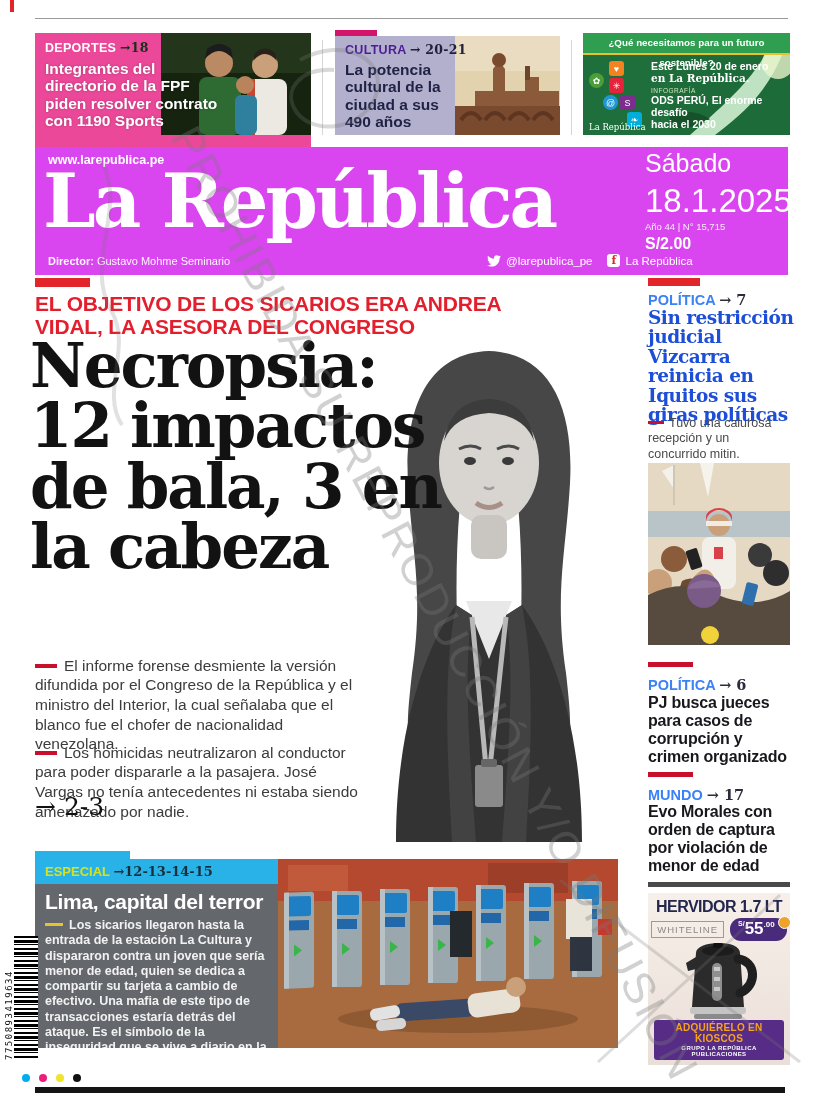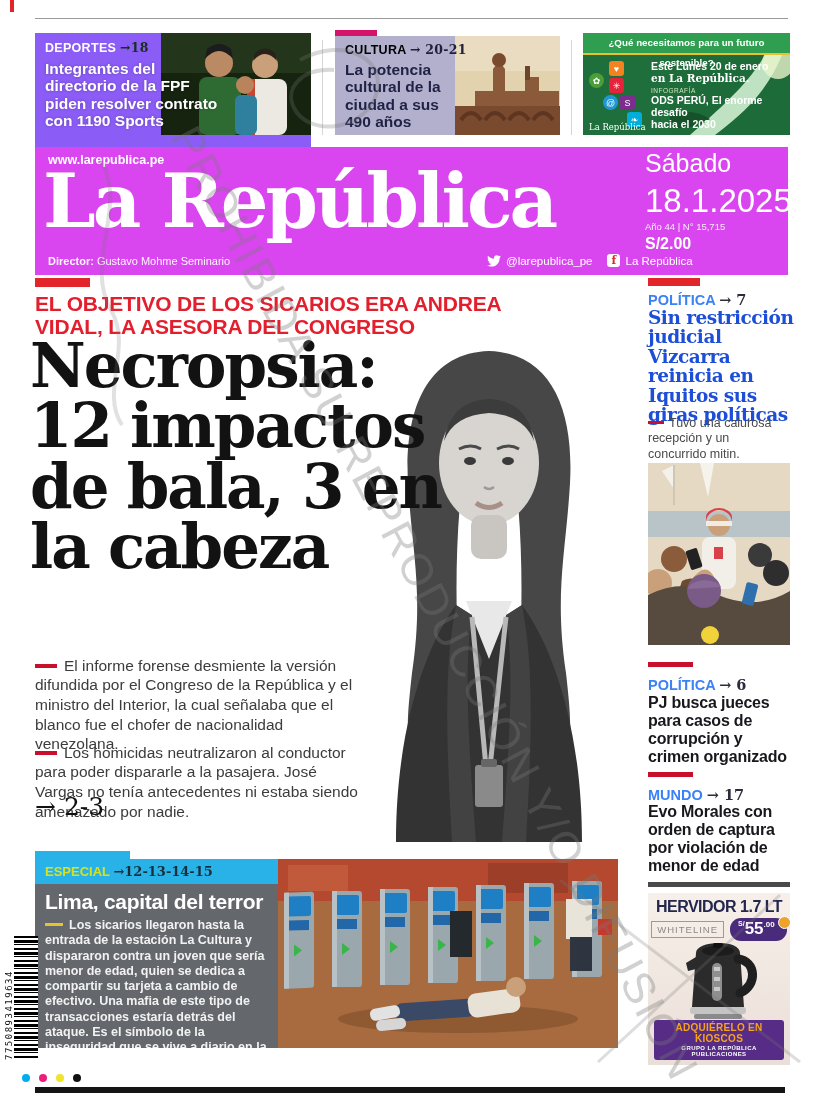--- a/index.html
+++ b/index.html
@@ -6,35 +6,35 @@
   .page{position:relative;width:823px;height:1115px;margin:0 auto;background:#fff;overflow:hidden;
         font-family:"Liberation Sans","DejaVu Sans",sans-serif;}
   .abs{position:absolute;}
   .pre{white-space:pre-line;}
 
   
   .top-rule{left:35px;top:18px;width:753px;height:1px;background:#9a9a9a;}
   .corner-mark{left:10px;top:0;width:4px;height:12px;background:#e2242b;}
 
   
-  .teaser-dep{left:35px;top:33px;width:276px;height:124px;background:#8b5cf6;overflow:hidden;}
+  .teaser-dep{left:35px;top:33px;width:276px;height:124px;background:#ec4899;overflow:hidden;}
   .teaser-dep .txt{position:absolute;left:10px;top:7px;z-index:2;}
   .sec-line{font-weight:bold;font-size:12.5px;letter-spacing:.3px;}
   .sec-line .ref{font-family:"DejaVu Serif",serif;font-weight:bold;}
   .teaser-dep .sec{color:#fff;}
   .teaser-dep .ref{color:#16301c;}
   .teaser-dep .hl{margin-top:5px;color:#fff;font-weight:bold;font-size:15.5px;line-height:1.12;text-shadow:0 0 3px rgba(0,0,0,.25);}
   .dep-photo{position:absolute;right:0;top:0;width:150px;height:102px;z-index:1;}
 
   .vdiv{width:1px;background:#d6d6d6;top:40px;height:95px;}
 
   .teaser-cul{left:335px;top:36px;width:225px;height:99px;background:#b2b0cc;overflow:hidden;}
   .cul-tab{left:335px;top:30px;width:42px;height:6px;background:#d4146a;}
   .teaser-cul .txt{position:absolute;left:10px;top:6px;z-index:2;}
-  .teaser-cul .sec{color:#000000;text-align:center;}
+  .teaser-cul .sec{color:#4c1d95;text-align:center;}
   .teaser-cul .ref{color:#20203a;}
   .teaser-cul .hl{margin-top:4px;color:#1f2145;font-weight:bold;font-size:15.5px;line-height:1.12;}
   .cul-photo{position:absolute;right:0;top:0;width:105px;height:99px;z-index:1;}
 
   .sus-ad{left:583px;top:33px;width:207px;height:102px;background:#1e6f3c;overflow:hidden;}
   .sus-strip{position:absolute;left:0;top:0;width:100%;height:20px;background:#2f9e51;border-bottom:2px solid #e6c32e;
              color:#fff;font-weight:bold;font-size:9.8px;text-align:center;line-height:20px;}
   .sus-photo{position:absolute;right:0;top:22px;width:120px;height:80px;}
   .sdg{position:absolute;left:6px;top:28px;width:58px;height:62px;z-index:2;}
   .sdg i{position:absolute;border-radius:3px;display:flex;align-items:center;justify-content:center;

